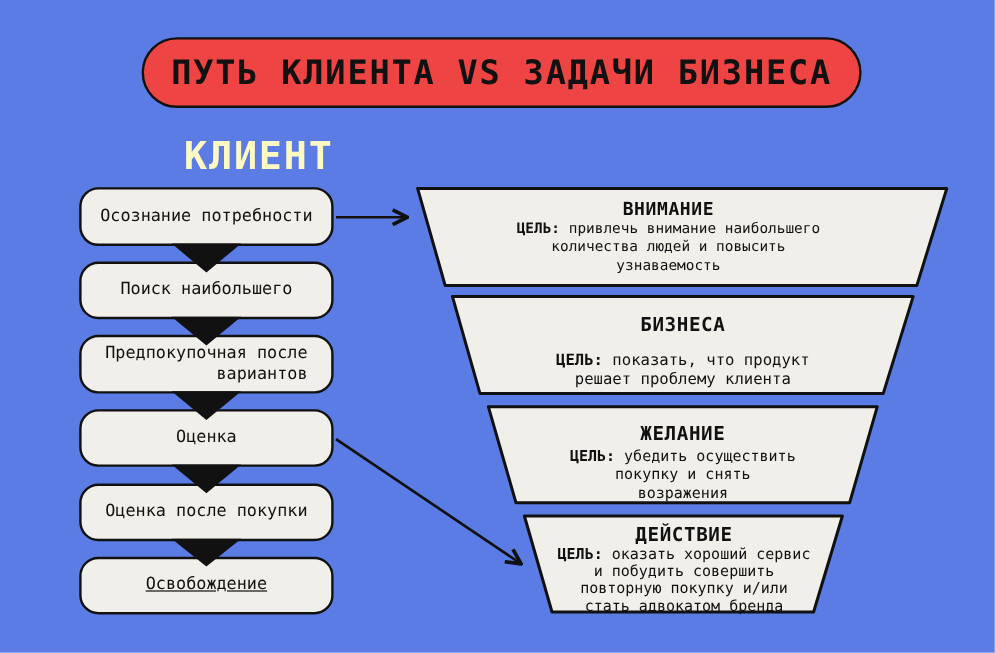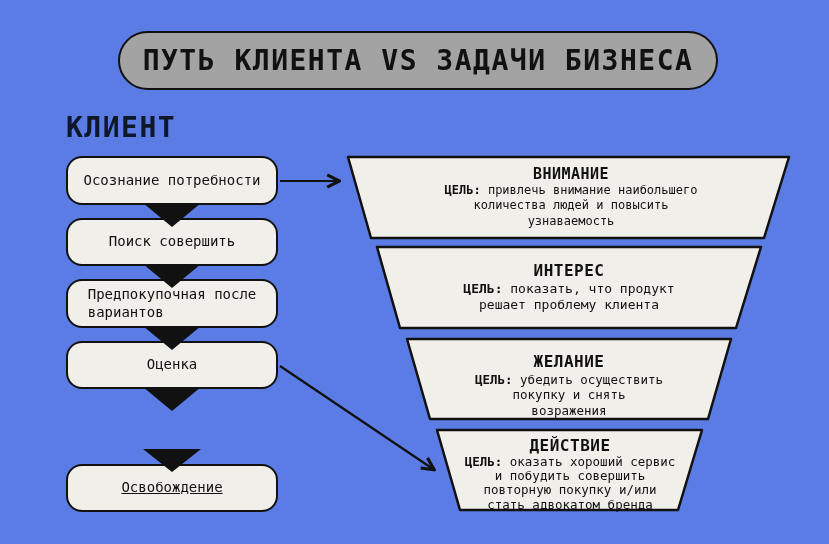--- a/index.html
+++ b/index.html
@@ -2,62 +2,62 @@
 <html><head>
 <meta charset="utf-8">
 <style>
   * { margin:0; padding:0; box-sizing:border-box; }
   html,body { width:829px; height:544px; overflow:hidden; }
   body { font-family:"DejaVu Sans Mono","Liberation Mono",monospace; }
   .canvas { position:relative; width:829px; height:544px; background:#5a7ce4; }
 
   .title-pill {
     position:absolute; left:118px; top:31px; width:600px; height:59px;
-    background:#a3a3a3; border:2.5px solid #111; border-radius:30px;
+    background:#ef4444; border:2.5px solid #111; border-radius:30px;
     display:flex; align-items:center; justify-content:center;
     font-size:28px; font-weight:bold; letter-spacing:1.5px; color:#111;
     z-index:4;
   }
 
   .col-header {
-    position:absolute; text-align:left; font-size:28px; font-weight:bold;
-    letter-spacing:1.5px; color:#0f172a; z-index:4;
+    position:absolute; text-align:right; font-size:32px; font-weight:bold;
+    letter-spacing:1.5px; color:#fef9c3; z-index:4;
   }
   .client-header { left:66px; top:111px; width:212px; }
   .business-header { left:418px; top:111px; width:302px; }
 
   .shapes { position:absolute; left:0; top:0; z-index:1; }
   .overlay { position:absolute; left:0; top:0; z-index:3; }
 
   .step-box {
     position:absolute; left:66px; width:212px;
     background:#f1efe9; border:2.5px solid #111; border-radius:16px;
     display:flex; align-items:center; justify-content:center;
-    text-align:left; font-size:14px; color:#111; white-space:pre-line;
+    text-align:right; font-size:14px; color:#111; white-space:pre-line;
     line-height:1.25; z-index:2;
   }
   .b1 { top:156px; height:49px; }
   .b2 { top:218px; height:48px; }
   .b3 { top:279px; height:49px; }
   .b4 { top:341px; height:48px; }
   .b5 { top:403px; height:48px; }
   .b6 { top:464px; height:48px;text-decoration:underline; }
 
   .stage-text {
     position:absolute; text-align:center; color:#111; z-index:4;
   }
   .stage-title { font-weight:bold; font-size:15px; line-height:18px; letter-spacing:0.5px; }
   .stage-goal { font-size:12px; line-height:15.3px; }
   .goal-label { font-weight:bold; }
   .goal-body { white-space:pre-line; }
 
-  .st1 { left:385px; top:165px; width:372px; }
+  .st1 { left:371px; top:165px; width:372px; }
   .st2 { left:409px; top:261px; width:320px; }
   .st2 .stage-title { font-size:16px; line-height:20px; }
-  .st2 .stage-goal { font-size:13px; line-height:16px; }
+  .st2 .stage-goal { font-size:13px; line-height:16px;margin-top:12px; }
   .st3 { left:439px; top:352px; width:260px; }
   .st3 .stage-title { font-size:16px; line-height:20px; }
   .st3 .stage-goal { font-size:12.5px; line-height:15.3px; }
   .st4 { left:420px; top:437px; width:300px; }
   .st4 .stage-title { font-size:16px; line-height:18px; }
   .st4 .stage-goal { font-size:12.5px; line-height:14.2px; }
 </style>
 </head>
 <body>
 
@@ -88,41 +88,44 @@
   <div class="title-pill">
     <span>ПУТЬ КЛИЕНТА VS ЗАДАЧИ БИЗНЕСА</span>
   </div>
 
   <div class="col-header client-header">КЛИЕНТ</div>
 
   <div class="step-box b1">
     <span>Осознание потребности</span>
   </div>
   <div class="step-box b2">
-    <span>Поиск совершить</span>
+    <span>Поиск наибольшего</span>
   </div>
   <div class="step-box b3">
     <span>Предпокупочная после
 вариантов</span>
   </div>
   <div class="step-box b4">
     <span>Оценка</span>
+  </div>
+  <div class="step-box b5">
+    <span>Оценка после покупки</span>
   </div>
   <div class="step-box b6">
     <span>Освобождение</span>
   </div>
 
   <div class="stage-text st1">
     <div class="stage-title">ВНИМАНИЕ</div>
     <div class="stage-goal"><span class="goal-label">ЦЕЛЬ:</span> <span class="goal-body">привлечь внимание наибольшего
 количества людей и повысить
 узнаваемость</span></div>
   </div>
   <div class="stage-text st2">
-    <div class="stage-title">ИНТЕРЕС</div>
+    <div class="stage-title">БИЗНЕСА</div>
     <div class="stage-goal"><span class="goal-label">ЦЕЛЬ:</span> <span class="goal-body">показать, что продукт
 решает проблему клиента</span></div>
   </div>
   <div class="stage-text st4">
     <div class="stage-title">ДЕЙСТВИЕ</div>
     <div class="stage-goal"><span class="goal-label">ЦЕЛЬ:</span> <span class="goal-body">оказать хороший сервис
 и побудить совершить
 повторную покупку и/или
 стать адвокатом бренда</span></div>
   </div>

